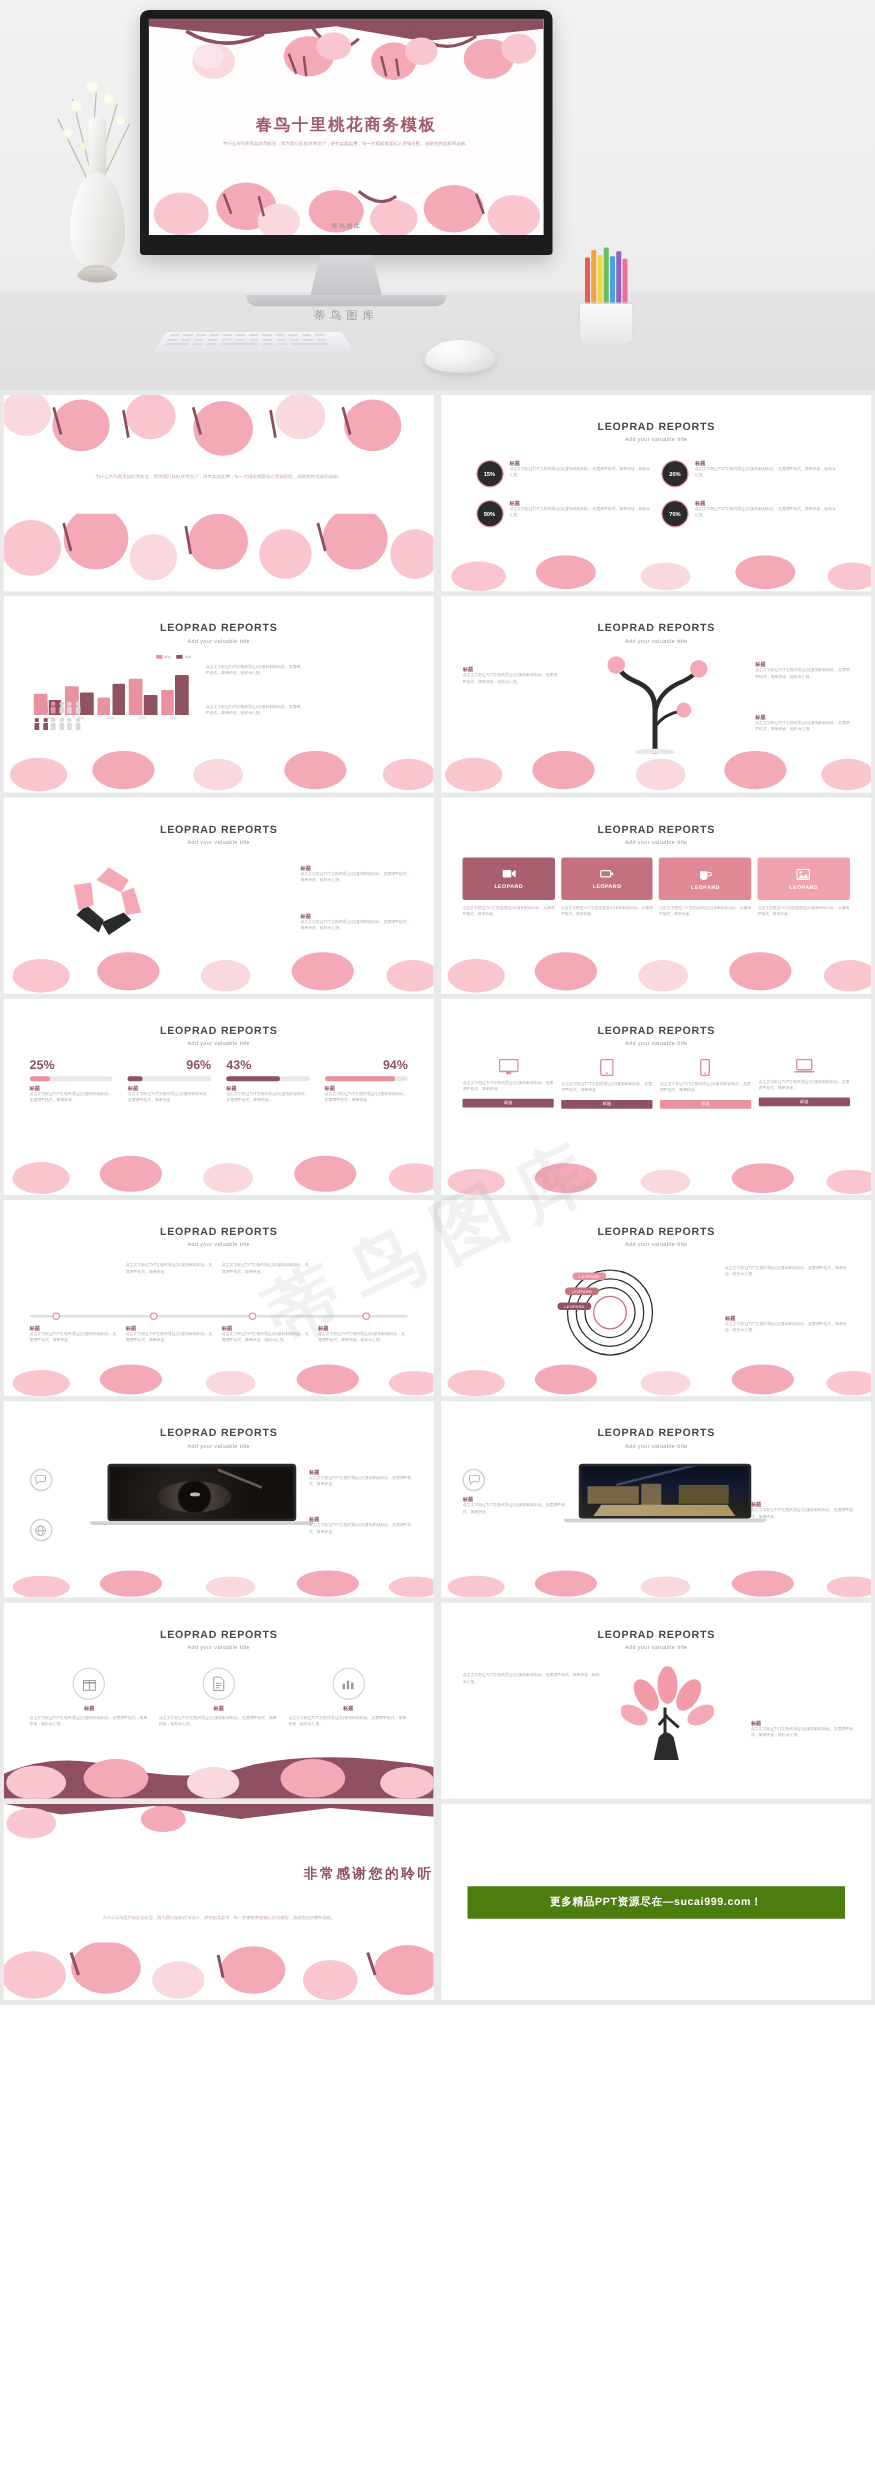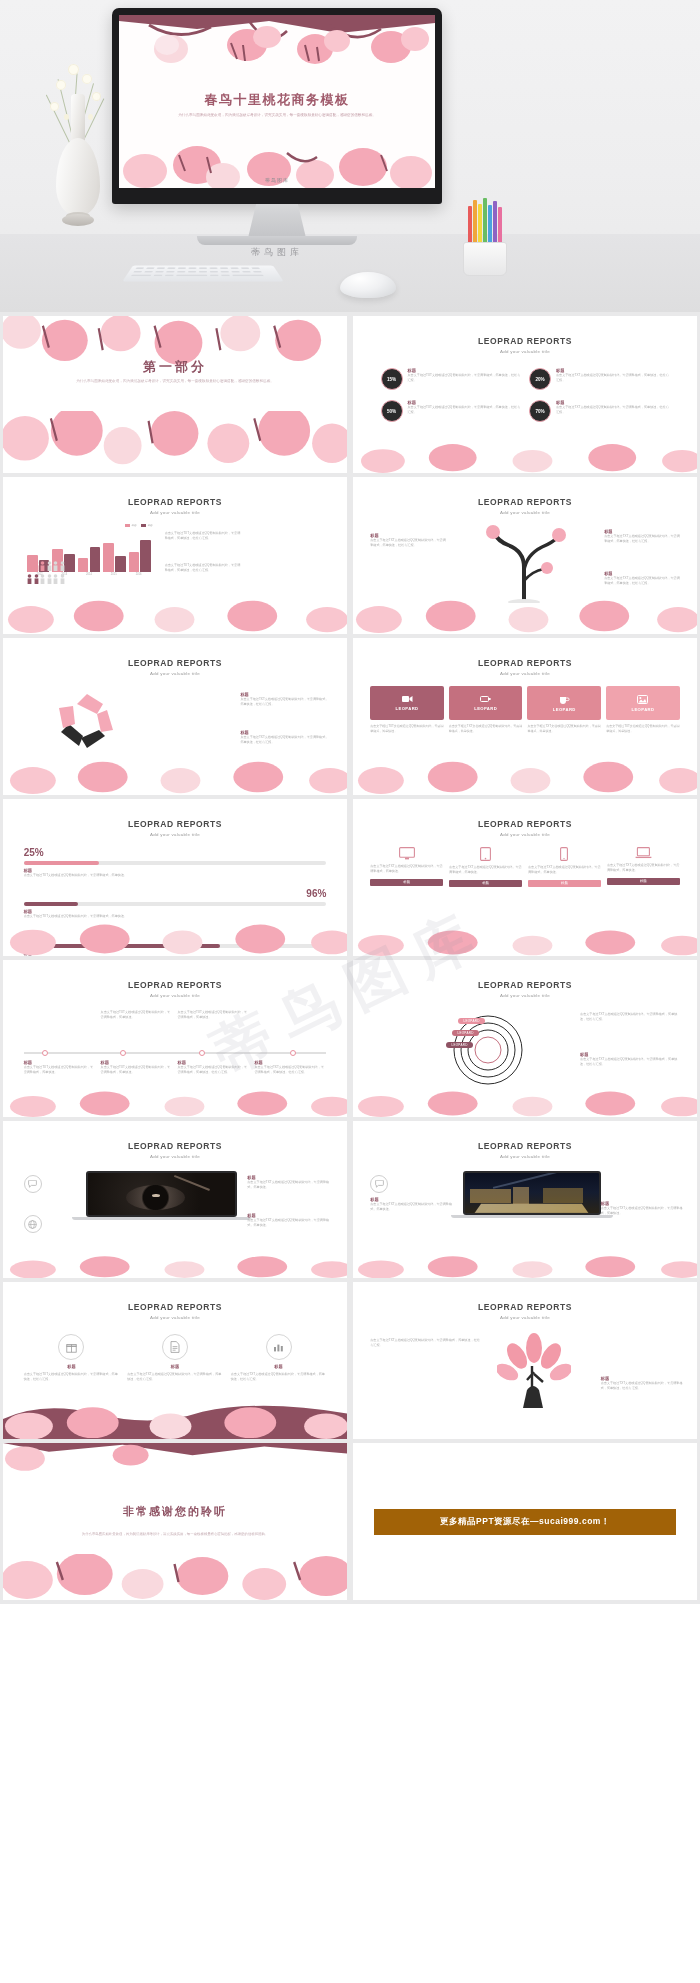--- a/index.html
+++ b/index.html
@@ -185,21 +185,21 @@
   
   .boxes { position:absolute; left:5%; top:48px; width:90%;
     display:grid; grid-template-columns:repeat(4,1fr); gap:5px; }
   .box { height:34px; border-radius:2px; display:flex; flex-direction:column;
     align-items:center; justify-content:center; color:#fff; gap:3px; }
   .box-label { font-size:4.2px; font-weight:bold; letter-spacing:.4px; }
   .box-tx { margin-top:4px; font-size:3px; color:#a8a8a8; line-height:1.7; text-align:left; }
 
   
   .prog-grid { position:absolute; left:6%; top:48px; width:88%;
-    display:grid; grid-template-columns:1fr; gap:10px 12px; }
+    display:grid; grid-template-columns:1fr 1fr 1fr 1fr; gap:10px 12px; }
   .prog-pct { font-size:10px; font-weight:bold; color:#8e5263; }
   .prog-track { height:4px; background:#e7e7e7; border-radius:2px; position:relative; margin-top:3px; }
   .prog-fill { position:absolute; left:0; top:0; height:100%; border-radius:2px; background:#e8919f; }
   .prog-fill.dark { background:#8e5263; }
 
   
   .dev-grid { position:absolute; left:5%; top:48px; width:90%;
     display:grid; grid-template-columns:repeat(4,1fr); gap:6px; }
   .dev-ic { display:flex; justify-content:center; margin-bottom:4px; }
   .tag { margin-top:4px; text-align:center; font-size:3.4px; color:#fff;
@@ -221,29 +221,29 @@
   
   .laptop { position:absolute; }
   .laptop-screen { background:#2a2a2c; border-radius:3px; padding:2px; }
   .laptop-img { width:100%; height:100%; border-radius:1px; }
   .laptop-foot { height:3px; background:#d2d3d6; border-radius:0 0 4px 4px; margin:0 auto; }
 
   .ring-ic { width:18px; height:18px; border-radius:50%; border:1px solid #cfcfcf;
     display:flex; align-items:center; justify-content:center; }
 
   
-  .thanks { position:absolute; left:0; top:61px; width:100%; text-align:center;
+  .thanks { position:absolute; left:0; top:48px; width:100%; text-align:right;
     font-size:11px; color:#8e5263; letter-spacing:2px; font-weight:bold; }
   .thanks-sub { position:absolute; left:18%; top:88px; width:64%; text-align:center;
     font-size:3.4px; line-height:1.9; color:#c0a6ad; }
 
   
   .promo { position:absolute; left:0; top:0; width:100%; height:100%;
     display:flex; flex-direction:column; justify-content:center; align-items:center; gap:0; }
-  .promo-a { width:88%; height:26px; background:#a16207; color:#fff;
+  .promo-a { width:88%; height:26px; background:#4d7c0f; color:#fff;
     display:flex; align-items:center; justify-content:center;
     font-size:8.5px; font-weight:bold; letter-spacing:.5px; }
   .promo-b { width:88%; height:26px; background:#7cc242; color:#fff;
     display:flex; align-items:center; justify-content:center;
     font-size:8.5px; font-weight:bold; letter-spacing:.5px; }
 
   
   .wm { position:absolute; inset:0; pointer-events:none; z-index:30;
     display:flex; align-items:center; justify-content:center; }
   .wm span { font-size:58px; color:rgba(150,150,160,.13); letter-spacing:16px;
@@ -382,21 +382,20 @@
     <div class="slide">
       <svg class="band top" viewBox="0 0 345 46" preserveAspectRatio="none" style="height:56px">
         <ellipse cx="18" cy="12" rx="20" ry="15" fill="#f9d9de"></ellipse>
         <ellipse cx="62" cy="20" rx="23" ry="17" fill="#f4a9b7"></ellipse>
         <ellipse cx="118" cy="14" rx="20" ry="15" fill="#f9c6cf"></ellipse>
         <ellipse cx="176" cy="22" rx="24" ry="18" fill="#f4a9b7"></ellipse>
         <ellipse cx="238" cy="14" rx="20" ry="15" fill="#f9d9de"></ellipse>
         <ellipse cx="296" cy="20" rx="23" ry="17" fill="#f4a9b7"></ellipse>
         <path d="M40 8 L46 26 M96 10 L100 28 M152 8 L158 26 M214 10 L218 28 M272 8 L278 26" stroke="#8e4f60" stroke-width="2.2" fill="none"></path>
       </svg>
-      <div class="big-cn">第一部分</div>
       <div class="big-cn-sub">为什么蒂鸟图库如此受欢迎，因为我们超贴岸考设计，讲究实战实用，每一套模板都是精心逻辑搭配，感谢您的信赖和选购。</div>
       <svg class="band bottom" viewBox="0 0 345 50" preserveAspectRatio="none" style="height:62px">
         <path d="M0 8 Q60 0 120 12 Q190 26 260 10 Q310 0 345 10 L345 50 L0 50 Z" fill="#fff"></path>
         <ellipse cx="22" cy="22" rx="24" ry="18" fill="#f9c6cf"></ellipse>
         <ellipse cx="74" cy="16" rx="26" ry="20" fill="#f4a9b7"></ellipse>
         <ellipse cx="120" cy="28" rx="19" ry="15" fill="#f9d9de"></ellipse>
         <ellipse cx="172" cy="18" rx="24" ry="18" fill="#f4a9b7"></ellipse>
         <ellipse cx="226" cy="26" rx="21" ry="16" fill="#f9c6cf"></ellipse>
         <ellipse cx="282" cy="16" rx="26" ry="20" fill="#f4a9b7"></ellipse>
         <ellipse cx="330" cy="26" rx="20" ry="16" fill="#f9c6cf"></ellipse>

